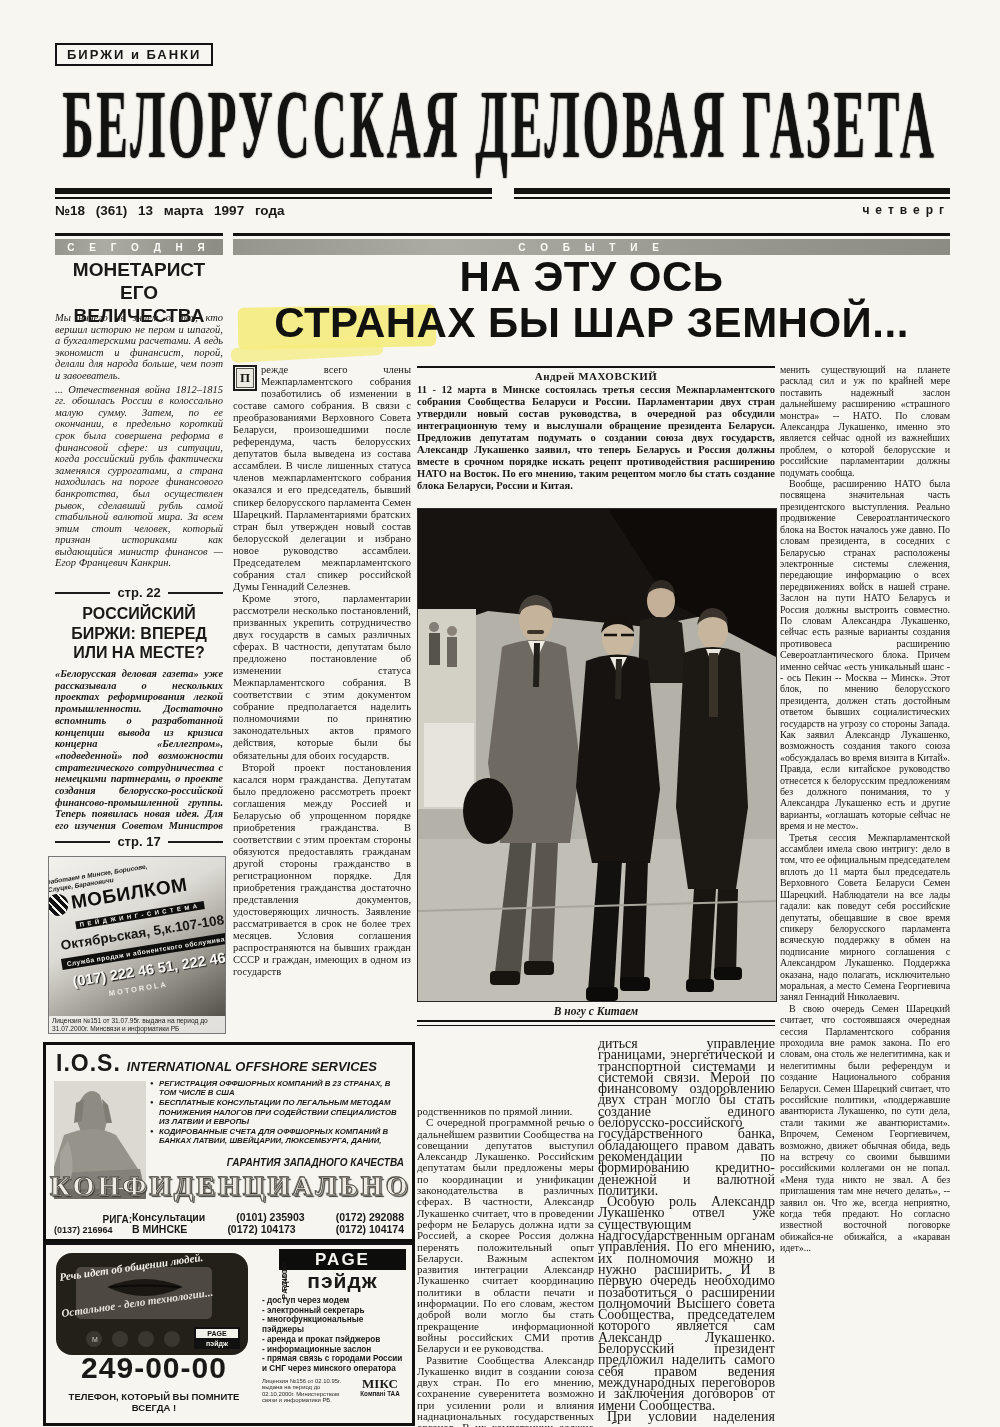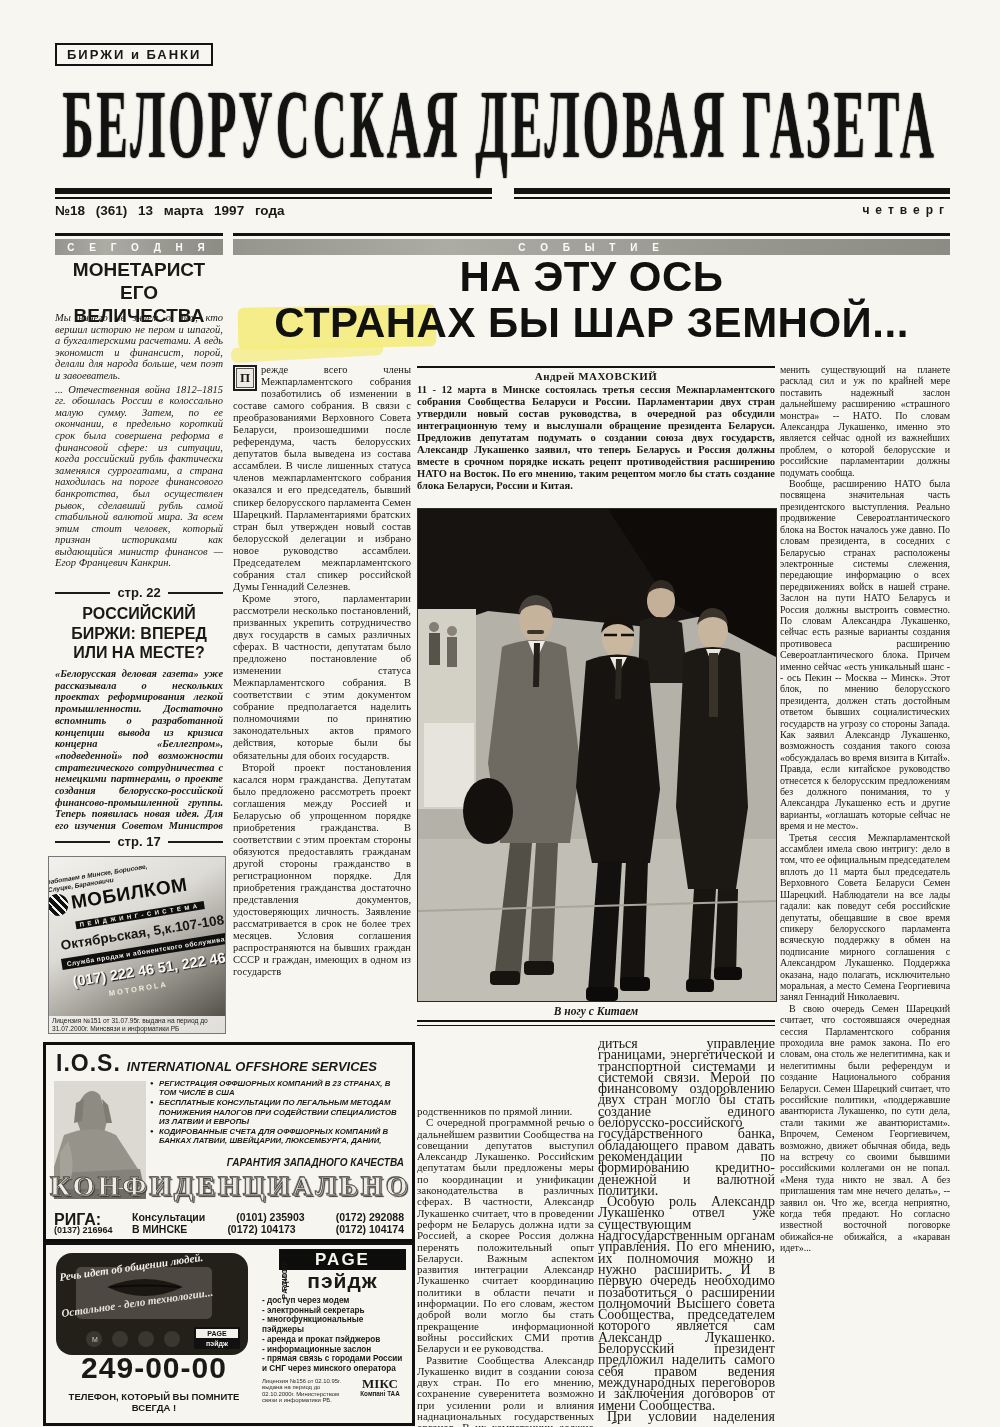--- a/index.html
+++ b/index.html
@@ -72,21 +72,21 @@
   .ios-b div{font:italic 700 7.8px/9.2px "Liberation Sans",sans-serif;margin-bottom:1px;position:relative;padding-left:9px;}
   .ios-b div::before{content:"●";position:absolute;left:0;top:0;font-size:6px;}
   .ios-g{position:absolute;left:104px;top:112px;width:254px;text-align:right;
        font:italic 800 10px "Liberation Sans",sans-serif;}
   .ios-big{position:absolute;left:4px;top:126px;width:356px;text-align:center;
        font:800 28px/30px "Liberation Serif",serif;letter-spacing:3px;color:#edebe4;
        -webkit-text-stroke:0.8px #45433c;
        text-shadow:1px 1px 0 #b3b0a6,2px 2px 1px #3b3933,-1px -1px 0 #8c897f;}
   .ios-c{position:absolute;left:8px;bottom:4px;right:8px;display:flex;align-items:flex-end;}
   .ios-riga{width:78px;font:800 9px/10px "Liberation Sans",sans-serif;}
-  .ios-riga .rl{font-size:16px;}
+  .ios-riga .rl{font-size:10px;text-align:right;}
   .ios-rows{flex:1;margin-top:32px;}
   .ios-row{display:flex;justify-content:space-between;font:800 10.5px/12px "Liberation Sans",sans-serif;}
 
   
   .pga{left:43px;top:1242px;width:366px;height:178px;border:3px solid #111;background:#f6f5f0;}
   .pg-img{position:absolute;left:6px;top:6px;}
   .pg-phone{position:absolute;left:8px;top:108px;width:200px;text-align:center;
        font:800 30px/30px "Liberation Sans",sans-serif;letter-spacing:1px;}
   .pg-cap{position:absolute;left:8px;top:146px;width:200px;text-align:center;
        font:800 9.5px/11px "Liberation Sans",sans-serif;}

